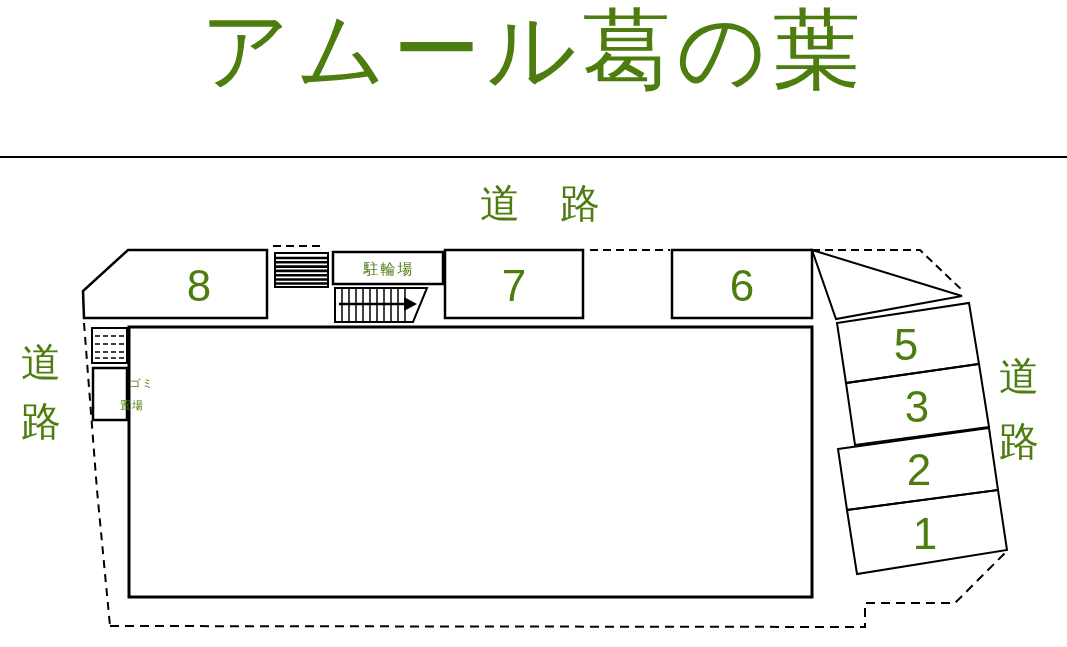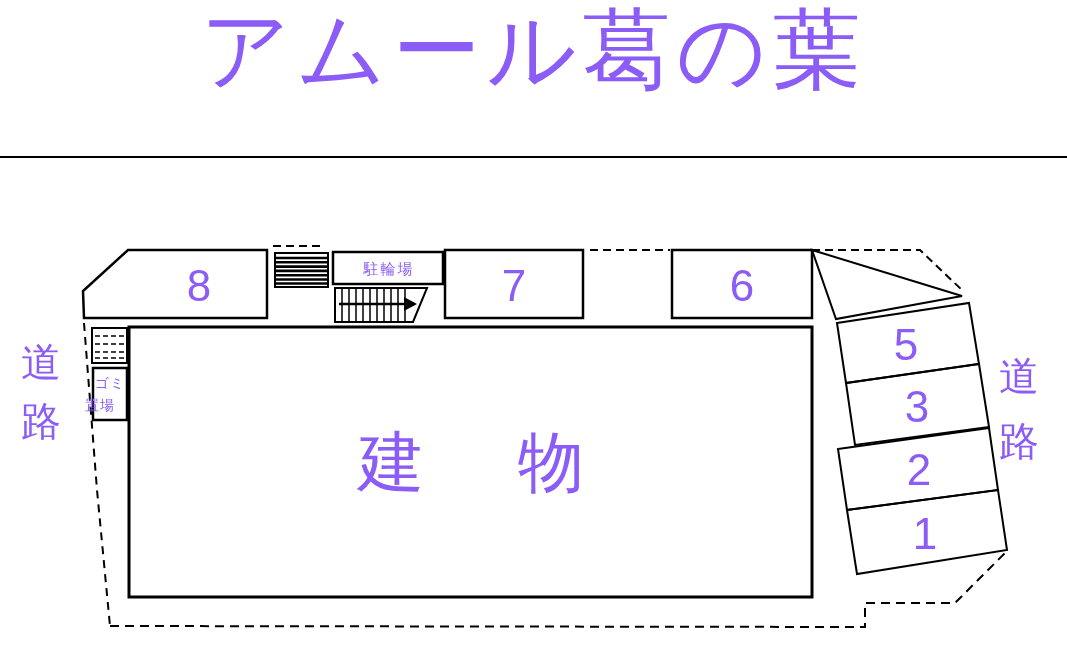--- a/index.html
+++ b/index.html
@@ -1,29 +1,29 @@
 <!DOCTYPE html>
 <html><head>
 <meta charset="utf-8">
 <style>
   html,body{margin:0;padding:0;background:#fff;}
   #stage{
     position:relative;width:1067px;height:647px;background:#fff;overflow:hidden;
     font-family:"Liberation Sans","DejaVu Sans",sans-serif;color:#000;
   }
   #plan-svg{position:absolute;left:0;top:0;}
-  .lbl{position:absolute;white-space:nowrap;color:#8b5cf6;line-height:1;}
+  .lbl{position:absolute;white-space:nowrap;color:#4d7c0f;line-height:1;}
   .ctr{transform:translate(-50%,-50%);}
   .title{left:0;right:0;top:6px;text-align:center;font-size:88px;letter-spacing:6px;font-weight:400;}
   .road-h{font-size:40px;}
   .road-v{font-size:40px;}
   .bldg{font-size:66px;letter-spacing:14px;font-weight:400;}
   .num{font-size:44px;font-weight:300;}
   .bike{font-size:15px;letter-spacing:2px;}
-  .trash{font-size:14px;letter-spacing:1px;}
+  .trash{font-size:11px;letter-spacing:1px;margin-left:32px;}
 </style>
 </head>
 <body>
 
 <div id="stage">
 
   <svg id="plan-svg" width="1067" height="647" viewBox="0 0 1067 647">
     <g fill="none" stroke="#000000">
 
       <line x1="0" y1="157" x2="1067" y2="157" stroke-width="2"></line>
@@ -89,28 +89,28 @@
       <rect x="93" y="368" width="34" height="52" stroke-width="2.5"></rect>
 
       <polyline points="84,323 97,490 110,626" stroke-width="2" stroke-dasharray="8 6"></polyline>
 
       <polyline points="110,626 865,627 865,603 955,603 1007,551" stroke-width="2" stroke-dasharray="9 6"></polyline>
     </g>
   </svg>
 
   <div class="lbl title">アムール葛の葉</div>
 
+  <div class="lbl road-h ctr" style="left:540px;top:203px;">道　路</div>
 
   <div class="lbl road-v ctr" style="left:41px;top:362px;">道</div>
   <div class="lbl road-v ctr" style="left:41px;top:421px;">路</div>
 
   <div class="lbl road-v ctr" style="left:1019px;top:376px;">道</div>
   <div class="lbl road-v ctr" style="left:1019px;top:441px;">路</div>
 
-  <div class="lbl bldg ctr" style="left:478px;top:462px;">建　物</div>
 
   <div class="lbl bike ctr" style="left:389px;top:268px;">駐輪場</div>
 
   <div class="lbl trash ctr" style="left:110px;top:383px;">ゴミ</div>
   <div class="lbl trash ctr" style="left:100px;top:405px;">置場</div>
 
   <div class="lbl num ctr" style="left:199px;top:286px;">8</div>
   <div class="lbl num ctr" style="left:514px;top:286px;">7</div>
   <div class="lbl num ctr" style="left:742px;top:286px;">6</div>
   <div class="lbl num ctr" style="left:906px;top:345px;">5</div>

